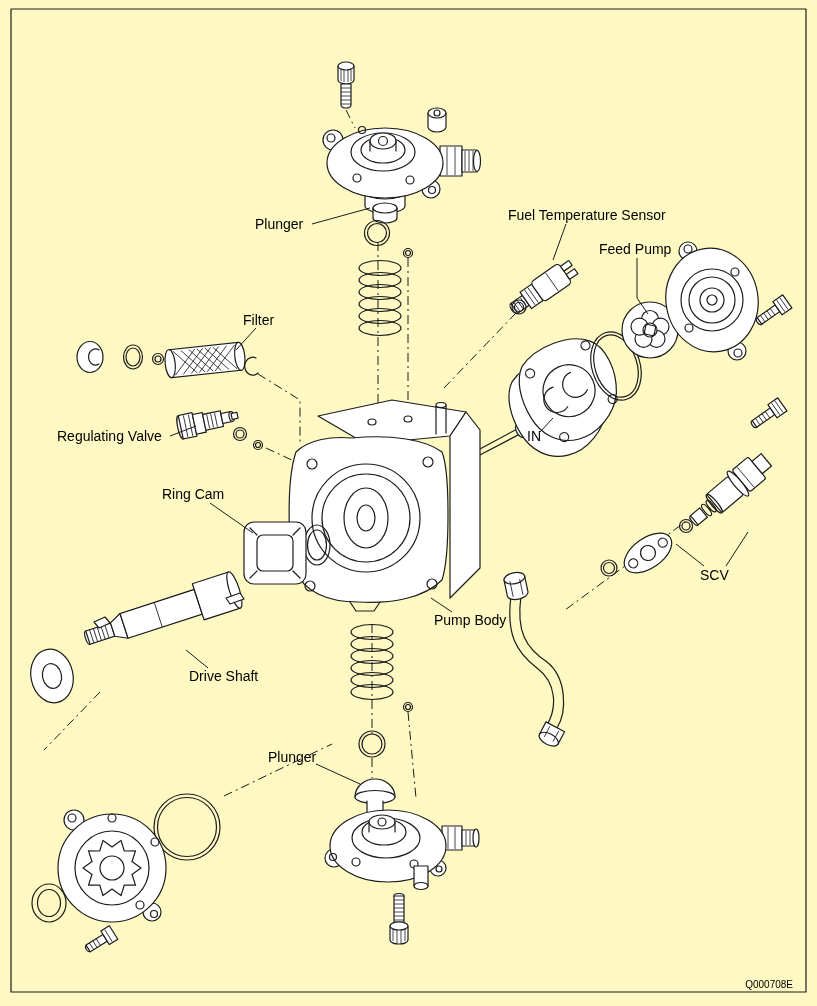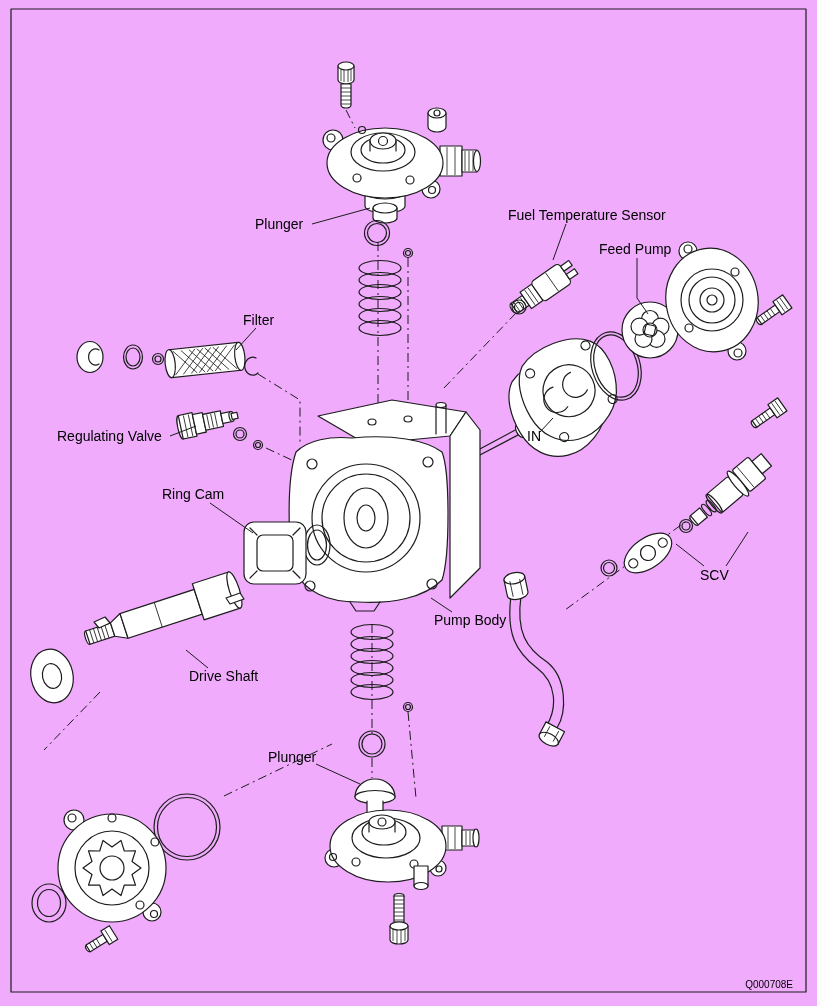--- a/index.html
+++ b/index.html
@@ -1,16 +1,16 @@
 <!DOCTYPE html>
 <html><head>
 <meta charset="utf-8">
 <style>
   html,body{margin:0;padding:0;background:#fff;}
-  .page{position:relative;width:817px;height:1006px;background:#f0abfc;overflow:hidden;
+  .page{position:relative;width:817px;height:1006px;background:#fef9c3;overflow:hidden;
         font-family:"Liberation Sans",sans-serif;}
   svg{position:absolute;left:0;top:0;}
   .ln{stroke:#1c1c1c;fill:none;stroke-width:1.2;stroke-linecap:round;stroke-linejoin:round;}
   .fw{stroke:#1c1c1c;fill:#ffffff;stroke-width:1.2;stroke-linecap:round;stroke-linejoin:round;}
   .thin{stroke:#1c1c1c;fill:none;stroke-width:.8;}
   .dash{stroke:#1c1c1c;fill:none;stroke-width:1;stroke-dasharray:9 4 2 4;}
   .lead{stroke:#1c1c1c;fill:none;stroke-width:1;}
   text.lbl{font:14px "Liberation Sans",sans-serif;fill:#000;}
   text.code{font:10px "Liberation Sans",sans-serif;fill:#000;}
 </style>

